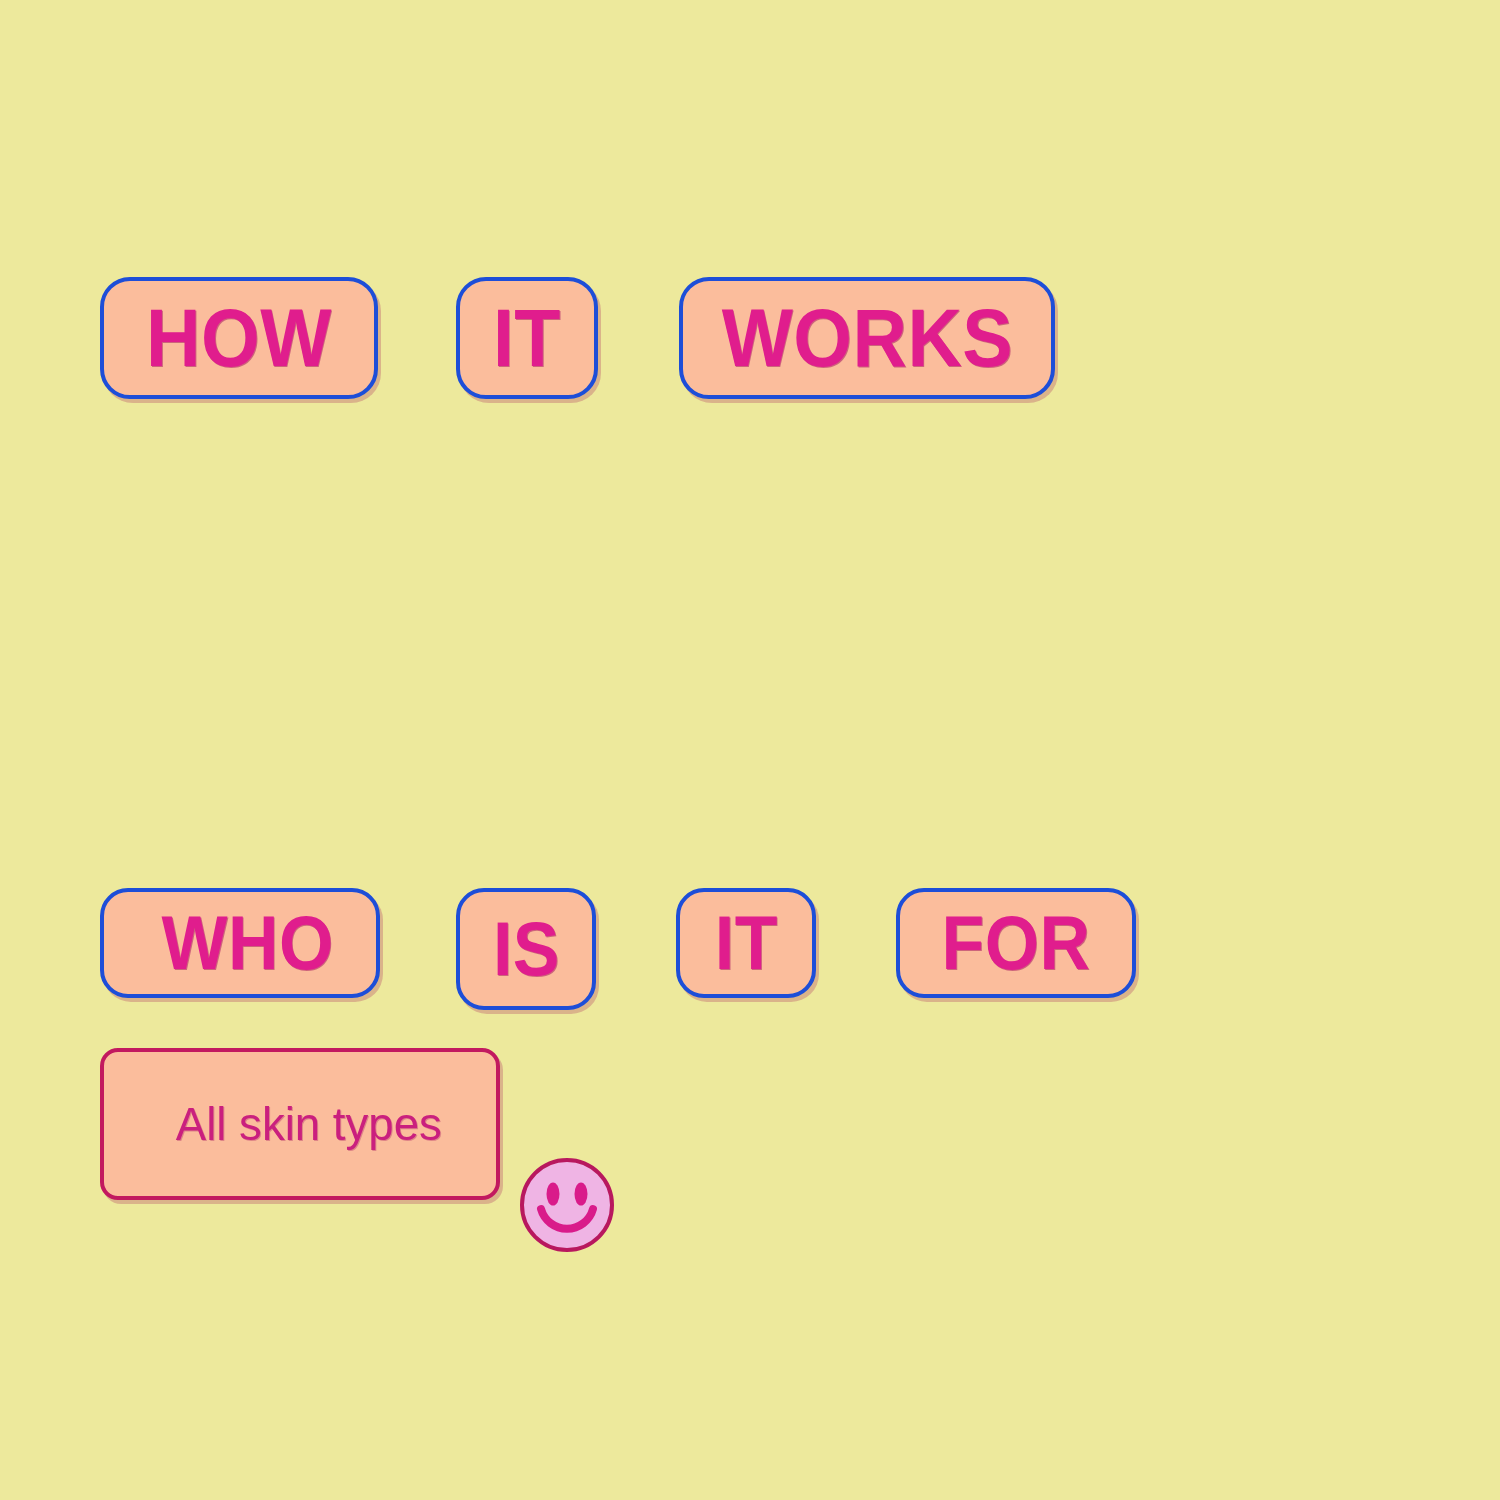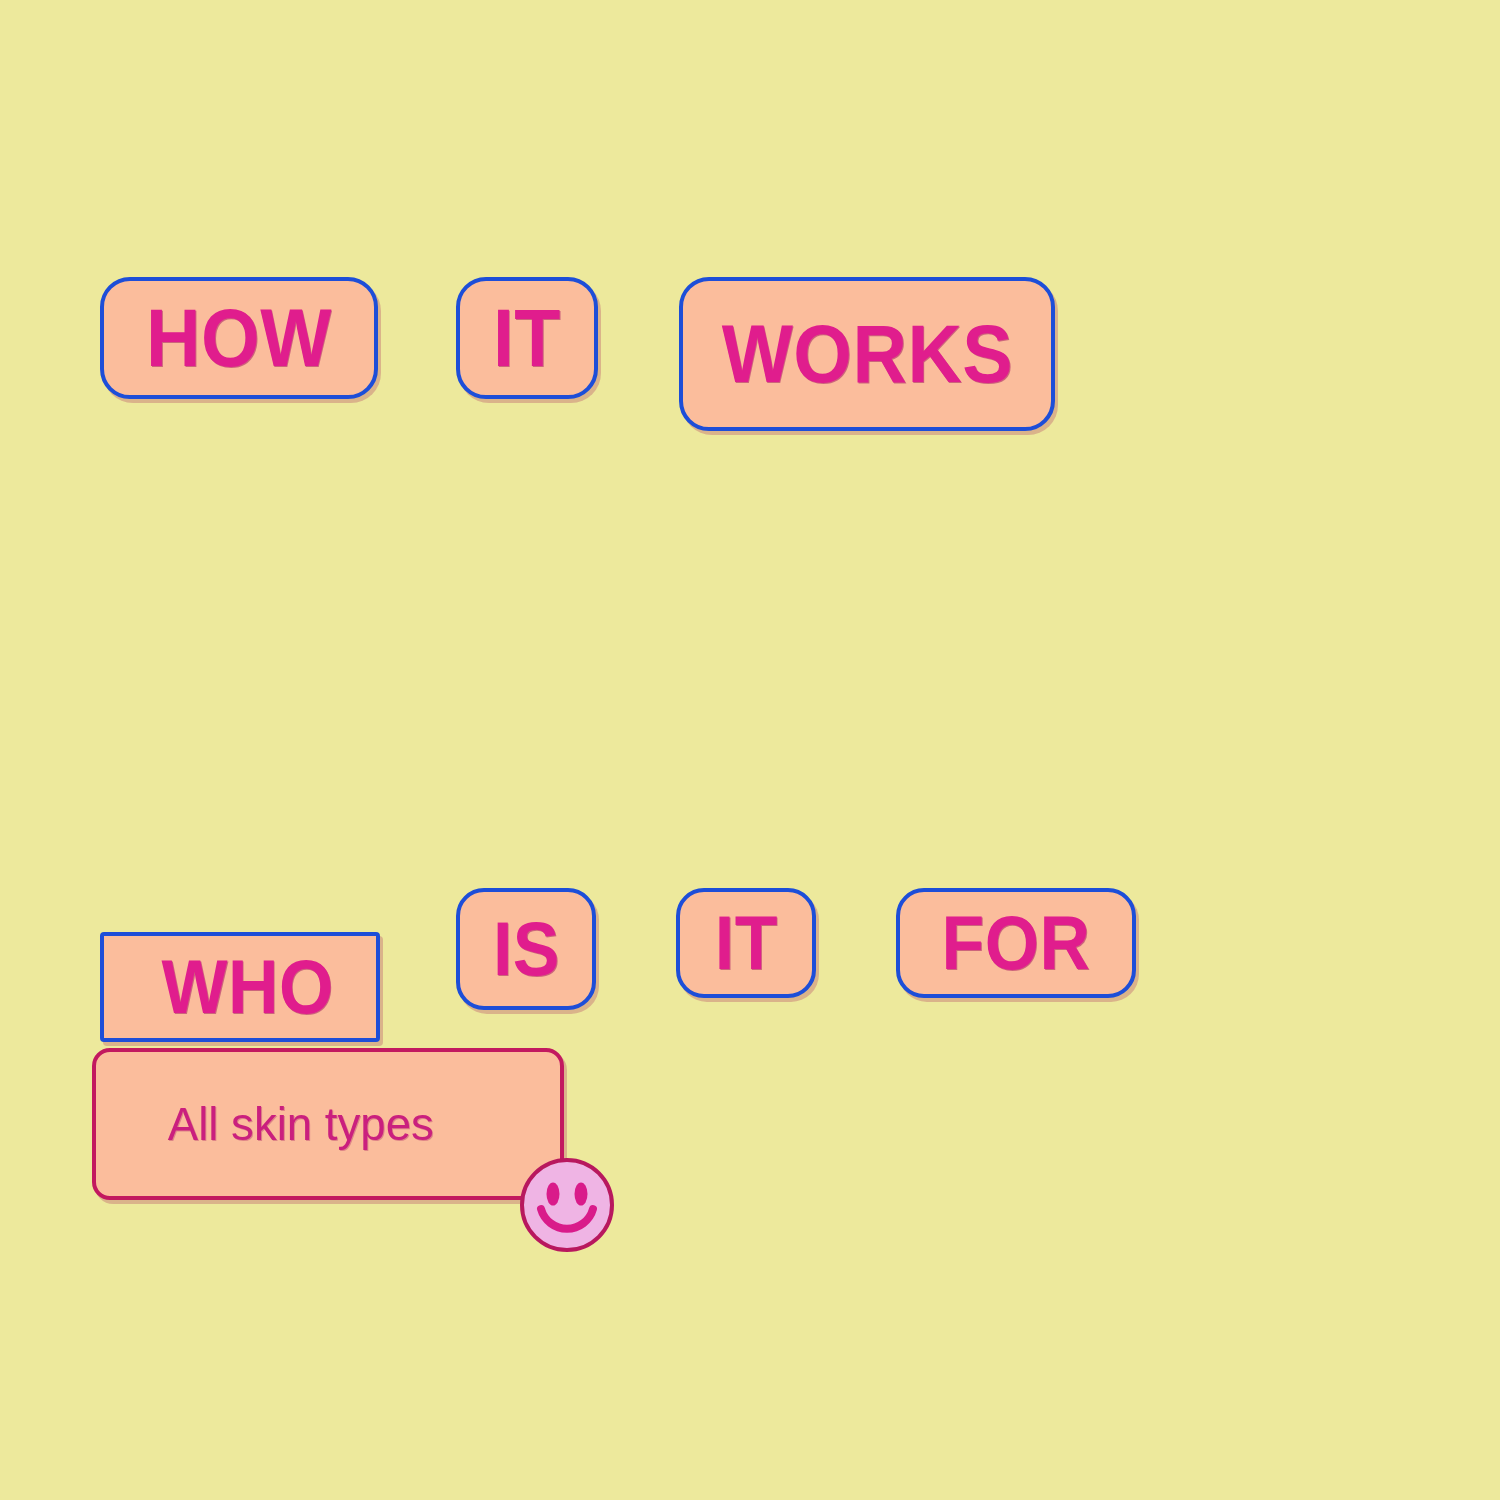--- a/index.html
+++ b/index.html
@@ -39,21 +39,21 @@
     letter-spacing: 0.5px;
     line-height: 1;
     white-space: nowrap;
     transform: scaleX(0.92);
     text-shadow: 1px 1px 0 rgba(168, 28, 96, 0.55);
   }
 
   
   #chip-how      { left: 100px; top: 277px; width: 278px; height: 122px; border-radius: 30px; }
   #chip-it-1     { left: 456px; top: 277px; width: 142px; height: 122px; border-radius: 30px; }
-  #chip-works    { left: 679px; top: 277px; width: 376px; height: 154px; border-radius: 30px; }
+  #chip-works    { left: 679px; top: 277px; width: 376px; height: 122px; border-radius: 30px; }
 
   #chip-how  .chip-label,
   #chip-it-1 .chip-label,
   #chip-works .chip-label { font-size: 82px; }
 
   
   #panel-how-works-body {
     position: absolute;
     left: 100px; top: 450px;
     width: 1235px; height: 292px;
@@ -69,35 +69,35 @@
     color: #ca1f7e;
     font-size: 49px;
     line-height: 1.44;
     padding: 0 56px;
     transform: scaleX(0.97);
     transform-origin: left center;
     text-shadow: 1px 1px 0 rgba(168, 28, 96, 0.35);
   }
 
   
-  #chip-who   { left: 100px; top: 932px; width: 280px; height: 110px; border-radius: 4px; padding-left: 16px; }
+  #chip-who   { left: 100px; top: 888px; width: 280px; height: 110px; border-radius: 28px; padding-left: 16px; }
   #chip-is    { left: 456px; top: 888px; width: 140px; height: 122px; border-radius: 28px; }
   #chip-it-2  { left: 676px; top: 888px; width: 140px; height: 110px; border-radius: 28px; }
   #chip-for   { left: 896px; top: 888px; width: 240px; height: 110px; border-radius: 28px; }
 
   #chip-who .chip-label,
   #chip-is  .chip-label,
   #chip-it-2 .chip-label,
   #chip-for .chip-label { font-size: 76px; }
 
   
   #panel-audience {
     position: absolute;
-    left: 92px; top: 1048px;
-    width: 472px; height: 152px;
+    left: 100px; top: 1048px;
+    width: 400px; height: 152px;
     background: #fbbd9c;
     border: 4px solid #c2195f;
     border-radius: 18px;
     box-sizing: border-box;
     box-shadow: 3px 4px 0 rgba(170, 40, 95, 0.28);
     display: flex;
     align-items: center;
   }
   #panel-audience .body-text {
     color: #ca1f7e;

